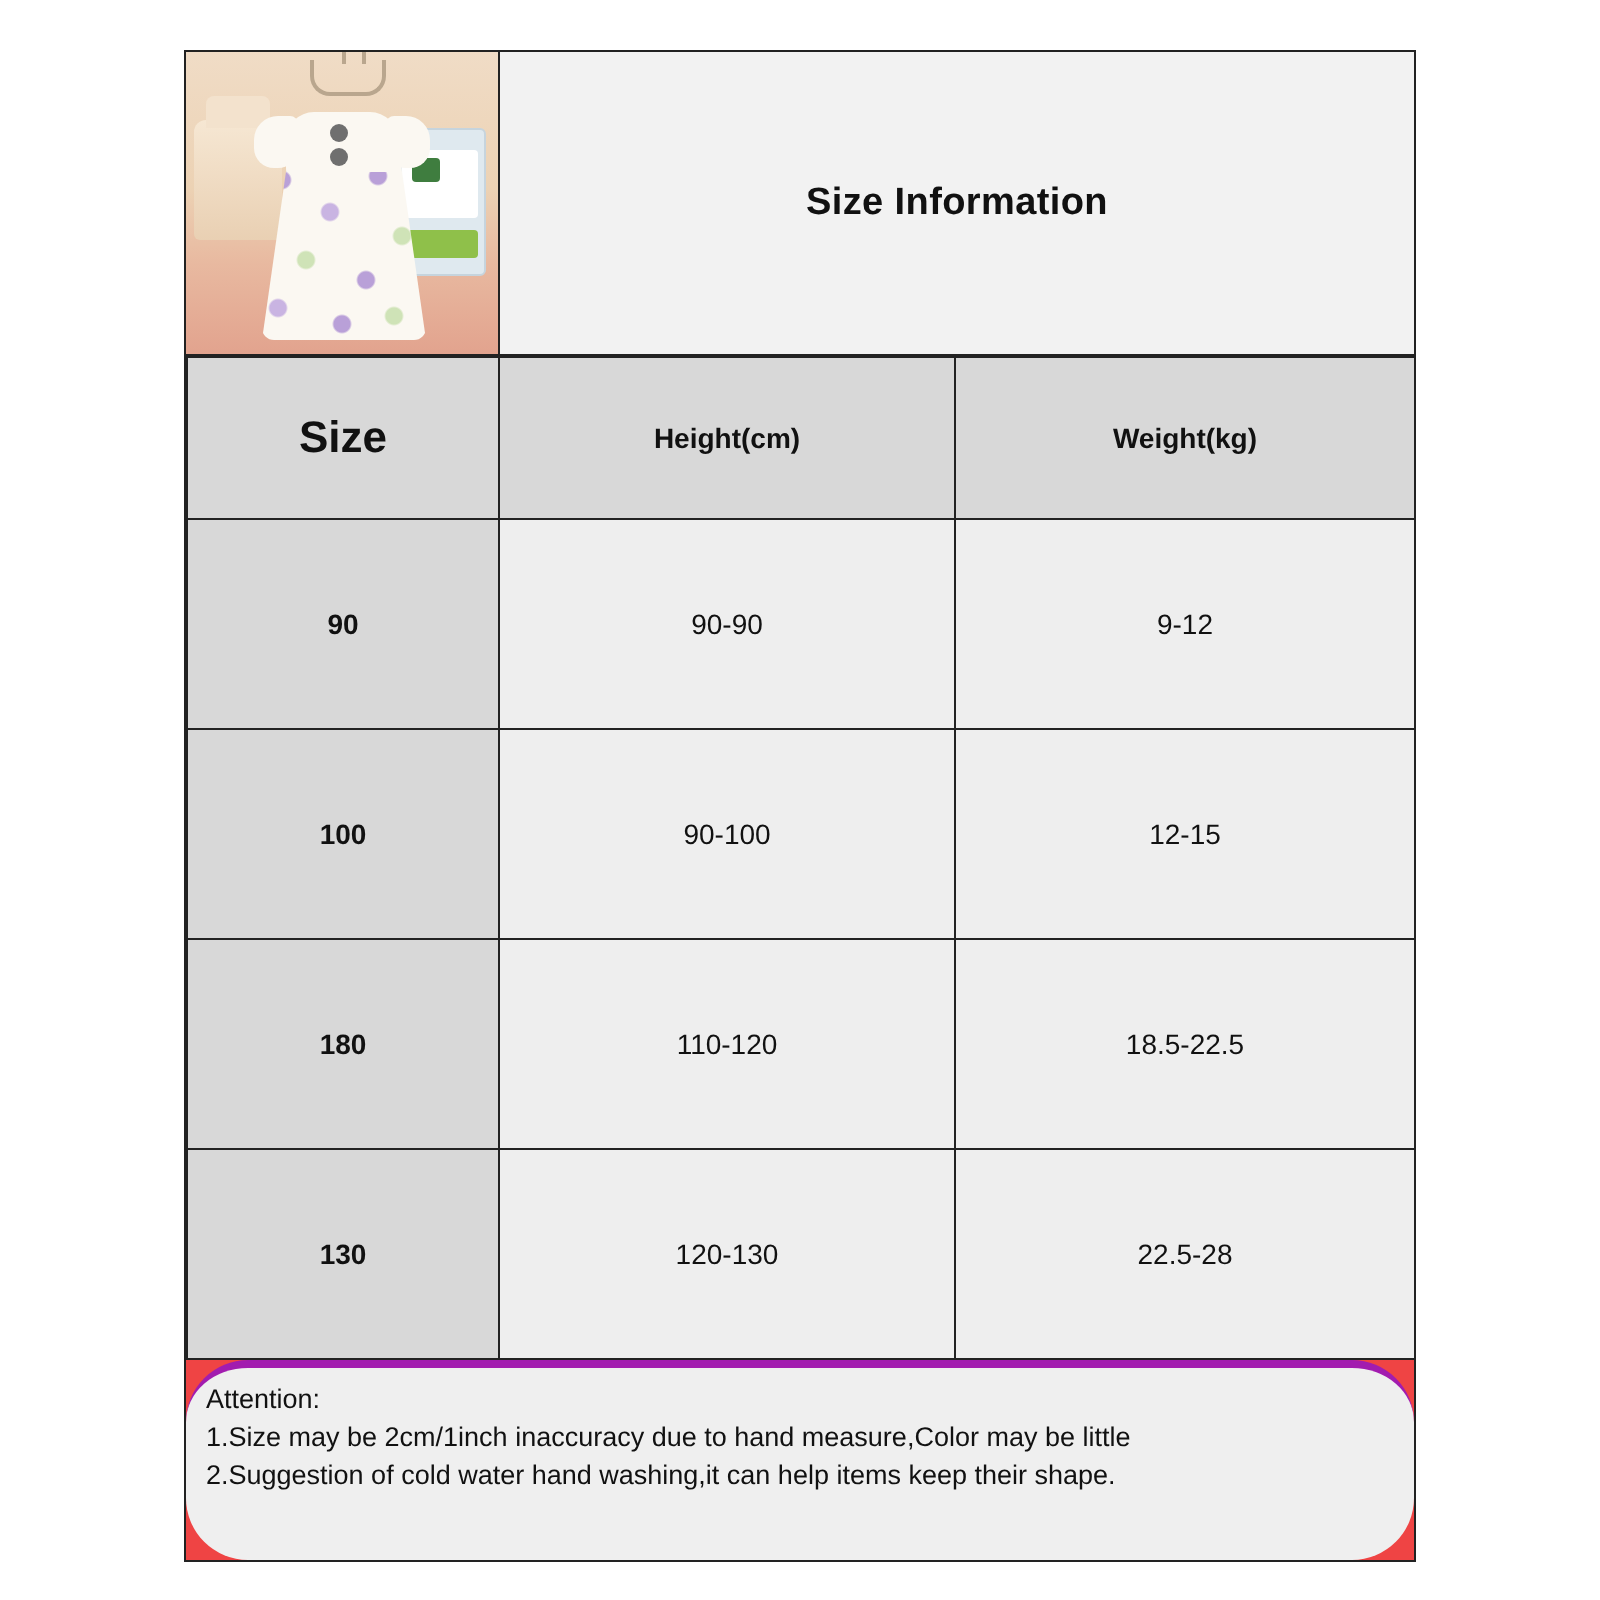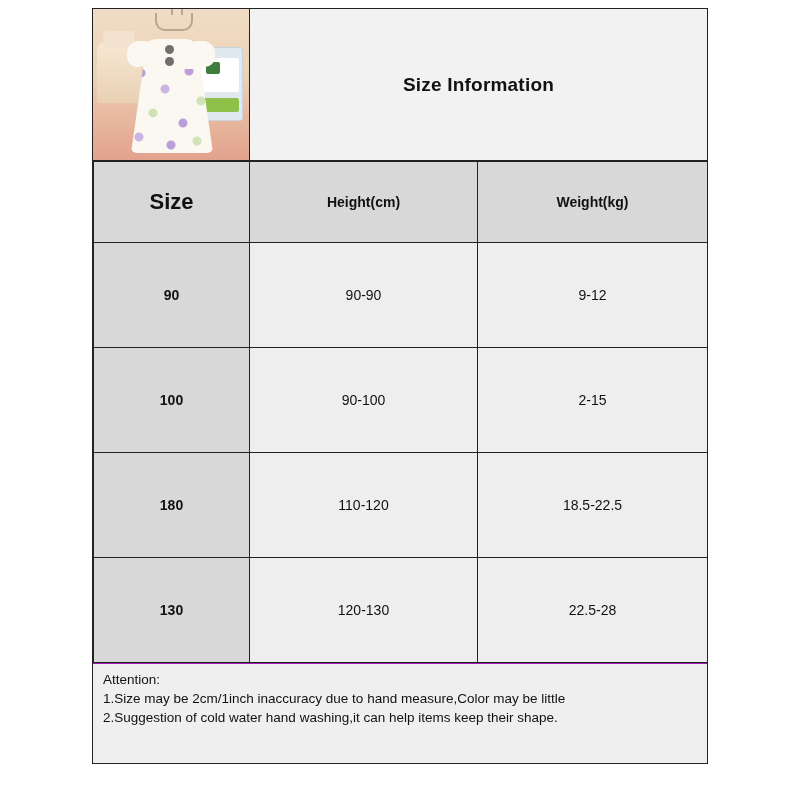--- a/index.html
+++ b/index.html
@@ -16,21 +16,21 @@
     width: 800px;
     height: 800px;
     background: #ffffff;
     overflow: hidden;
   }
 
   
   .chart {
     position: absolute;
     left: 92px;
-    top: 8px;
+    top: 25px;
     width: 616px;
     height: 756px;
     border: 1px solid #222;
     box-sizing: border-box;
     background: #ef4444;
     display: flex;
     flex-direction: column;
   }
 
   
@@ -237,26 +237,27 @@
     background: #eeeeee;
   }
   tbody td.size-col {
     font-weight: bold;
     background: #d8d8d8;
     margin-left: 48px;
   }
 
   
   .attention {
-    border-top: 1px solid #a21caf;
+    border-top: 4px solid #a21caf;
     padding: 6px 10px 8px 10px;
     background: #efefef;
     box-sizing: border-box;
     height: 100px;
     flex: 0 0 100px;
+    border-radius: 31px;
   }
   .attention-line {
     font-size: 13.5px;
     line-height: 1.42;
     color: #111;
     white-space: nowrap;
   }
 </style>
 </head>
 <body>
@@ -306,21 +307,21 @@
       </thead>
       <tbody>
         <tr>
           <td class="size-col">90</td>
           <td>90-90</td>
           <td>9-12</td>
         </tr>
         <tr>
           <td class="size-col">100</td>
           <td>90-100</td>
-          <td>2-15</td>
+          <td>12-15</td>
         </tr>
         <tr>
           <td class="size-col">180</td>
           <td>110-120</td>
           <td>18.5-22.5</td>
         </tr>
         <tr>
           <td class="size-col">130</td>
           <td>120-130</td>
           <td>22.5-28</td>

